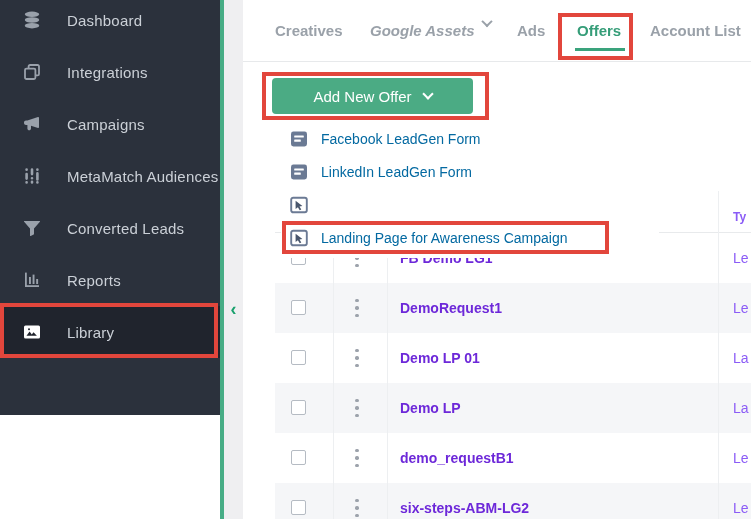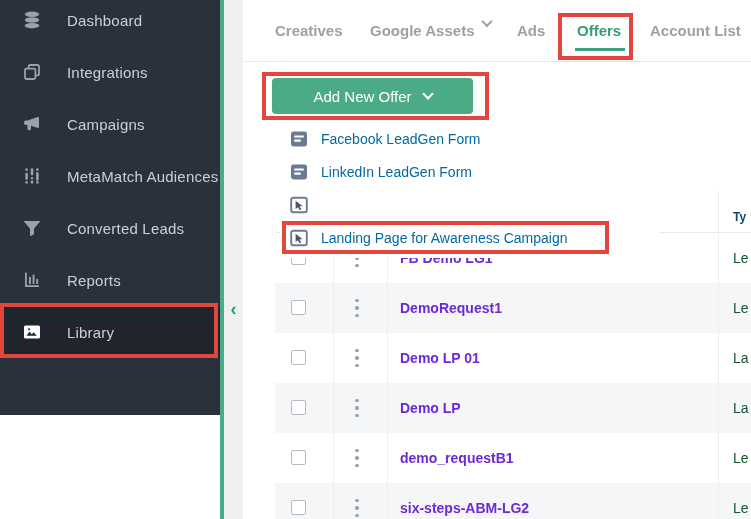--- a/index.html
+++ b/index.html
@@ -24,21 +24,21 @@
   .side-label { margin-left:25px; color:#cbd0d7; font-size:15px; letter-spacing:.2px; white-space:nowrap; }
 
   
   .tabbar { position:absolute; left:243px; top:0; width:508px; height:62px; background:#fff;
     border-bottom:1px solid #e7e9eb; z-index:2; }
   .tab { position:absolute; top:22px; font-size:15px; font-weight:700; color:#9aa1a9;
     white-space:nowrap; cursor:pointer; display:flex; align-items:flex-start; }
   .tab.active { color:#359d78; }
   .tab.active::after { content:""; position:absolute; left:-2px; right:-4px; top:26px; height:3px; background:#3aa37c; }
   .tab:nth-child(1) { left:32px; }
-  .tab:nth-child(2) { left:127px; }
+  .tab:nth-child(2) { left:127px;font-style:italic; }
   .tab:nth-child(3) { left:274px; }
   .tab:nth-child(4) { left:334px; }
   .tab:nth-child(5) { left:407px; }
   .chev-gray { width:8px; height:8px; border-right:2px solid #9aa1a9; border-bottom:2px solid #9aa1a9;
     transform:rotate(45deg) translate(-1px,-1px); margin-left:9px; margin-top:-3px; }
 
   
   .add-offer-btn { position:absolute; left:272px; top:78px; width:201px; height:36px; background:#4bab84;
     border:none; border-radius:4px; color:#fff; font-family:"Liberation Sans",sans-serif; font-size:15px;
     font-weight:400; display:flex; align-items:center; justify-content:center; cursor:pointer; z-index:6; }
@@ -46,37 +46,37 @@
     transform:rotate(45deg); margin-left:12px; margin-top:-5px; }
 
   
   .dropdown { position:absolute; left:281px; top:122px; width:378px; height:136px; background:#fff; z-index:5; }
   .dd-item { position:relative; height:33px; display:flex; align-items:center; cursor:pointer; }
   .dd-icon { width:18px; height:18px; margin-left:9px; flex:0 0 18px; }
   .dd-icon svg { width:18px; height:18px; display:block; }
   .dd-label { margin-left:13px; color:#0369a1; font-size:14px; white-space:nowrap; }
 
   
-  .type-header { position:absolute; left:733px; top:210px; font-size:12px; font-weight:700; color:#0c4a6e; z-index:1; }
+  .type-header { position:absolute; left:733px; top:210px; font-size:12px; font-weight:700; color:#8b5cf6; z-index:1; }
   .hline { position:absolute; left:275px; top:232px; width:476px; height:1px; background:#e8eaec; z-index:1; }
   .vline { position:absolute; width:1px; background:#edeff1; z-index:2; }
   .vline.v1 { left:333px; top:233px; height:286px; }
   .vline.v2 { left:387px; top:233px; height:286px; }
   .vline.v3 { left:718px; top:191px; height:328px; }
   .rows { position:absolute; left:275px; top:233px; width:476px; z-index:1; }
   .trow { position:relative; width:476px; height:50px; background:#fff; }
   .trow:nth-child(even) { background:#f5f6f8; }
   .cb { position:absolute; left:16px; top:17px; width:15px; height:15px; background:#fff;
     border:1.5px solid #b5bbc3; border-radius:2px; cursor:pointer; }
   .kebab { position:absolute; left:78px; top:16px; width:8px; height:18px; display:flex; flex-direction:column;
     align-items:center; justify-content:space-between; cursor:pointer; }
   .kebab i { width:3.4px; height:3.4px; border-radius:50%; background:#9ca2ab; }
   .row-name { position:absolute; left:125px; top:17px; font-size:14px; font-weight:700; color:#6d28d9;
     white-space:nowrap; cursor:pointer; }
-  .row-type { position:absolute; left:458px; top:17px; font-size:14px; color:#14532d; white-space:nowrap; }
+  .row-type { position:absolute; left:458px; top:17px; font-size:14px; color:#8b5cf6; white-space:nowrap; }
 
   
   .anno { position:absolute; border:4px solid #e2463c; z-index:20; pointer-events:none; }
   .anno-offers   { left:558px; top:13px;  width:75px;  height:47px; }
   .anno-button   { left:262px; top:72px;  width:227px; height:48px; }
   .anno-awareness{ left:282px; top:221px; width:327px; height:33px; }
   .anno-library  { left:0px;   top:303px; width:218px; height:55px; }
 </style>
 </head>
 <body>

